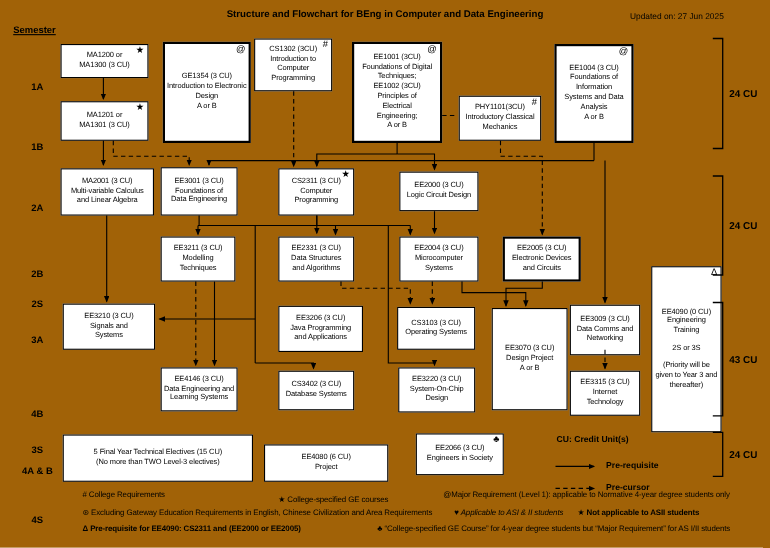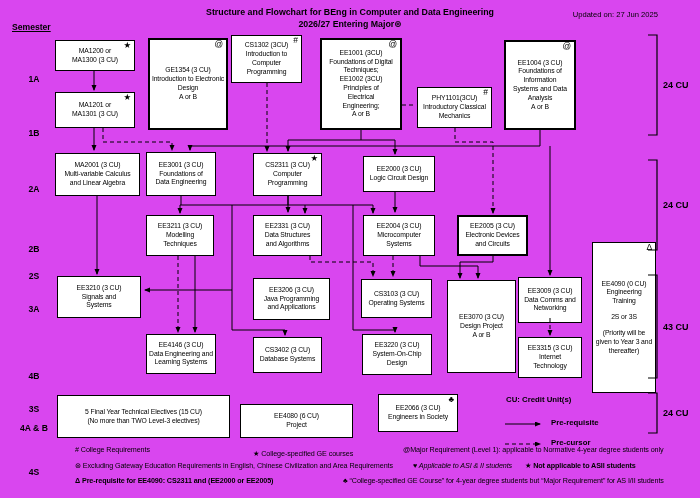--- a/index.html
+++ b/index.html
@@ -1,16 +1,16 @@
 <!DOCTYPE html>
 <html><head>
 <meta charset="utf-8">
 <style>
   html,body{margin:0;padding:0;background:#fff;}
-  #canvas{position:relative;width:700px;height:498px;background:#d946ef;overflow:hidden;
+  #canvas{position:relative;width:700px;height:498px;background:#a16207;overflow:hidden;
           font-family:"Liberation Sans","DejaVu Sans",sans-serif;color:#000;}
   .title1{position:absolute;left:0;top:7px;width:700px;text-align:center;font-size:8.8px;font-weight:bold;}
   .title2{position:absolute;left:0;top:19px;width:700px;text-align:center;font-size:8.8px;font-weight:bold;}
   .updated{position:absolute;right:42px;top:10px;font-size:7.6px;}
   .semhead{position:absolute;left:12px;top:22px;font-size:8.6px;font-weight:bold;text-decoration:underline;}
   .sem{position:absolute;left:6px;width:56px;text-align:center;font-size:8.6px;font-weight:bold;margin-top:16px;}
   .box{position:absolute;border:1px solid #000;background:#fff;box-sizing:border-box;
        display:flex;flex-direction:column;align-items:center;justify-content:center;
        text-align:center;font-size:6.8px;line-height:1.3;letter-spacing:-0.1px;}
   .box.thick{border-width:2px;}
@@ -22,21 +22,20 @@
   .legend-cu{position:absolute;left:506px;top:395px;font-size:7.8px;font-weight:bold;}
   .legend-lab{position:absolute;font-size:7.8px;font-weight:bold;}
   .fn{position:absolute;font-size:7.2px;letter-spacing:-0.1px;white-space:nowrap;}
   .fn.b{font-weight:bold;}
 </style>
 </head>
 <body>
 
 <div id="canvas">
   <div class="title1">Structure and Flowchart for BEng in Computer and Data Engineering</div>
-  <div class="title2">2026/27 Entering Major⊛</div>
   <div class="updated">Updated on: 27 Jun 2025</div>
   <div class="semhead">Semester</div>
   <div id="sems">
       <div class="sem" style="top: 58px;">1A</div>
       <div class="sem" style="top: 112px;">1B</div>
       <div class="sem" style="top: 168px;">2A</div>
       <div class="sem" style="top: 228px;">2B</div>
       <div class="sem" style="top: 255px;">2S</div>
       <div class="sem" style="top: 288px;">3A</div>
       <div class="sem" style="top: 355px;">4B</div>

